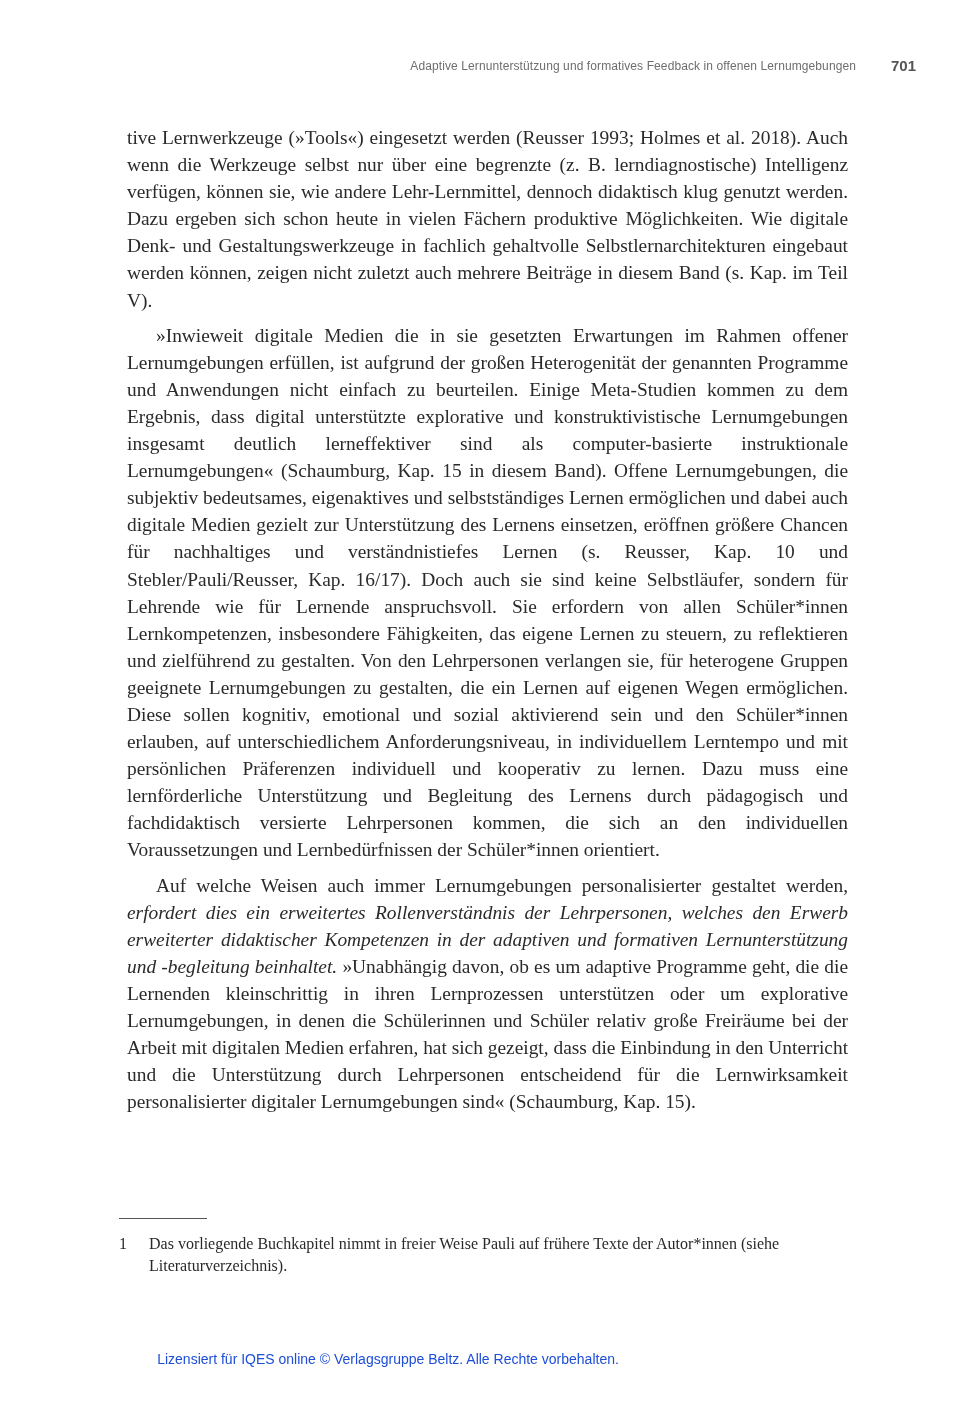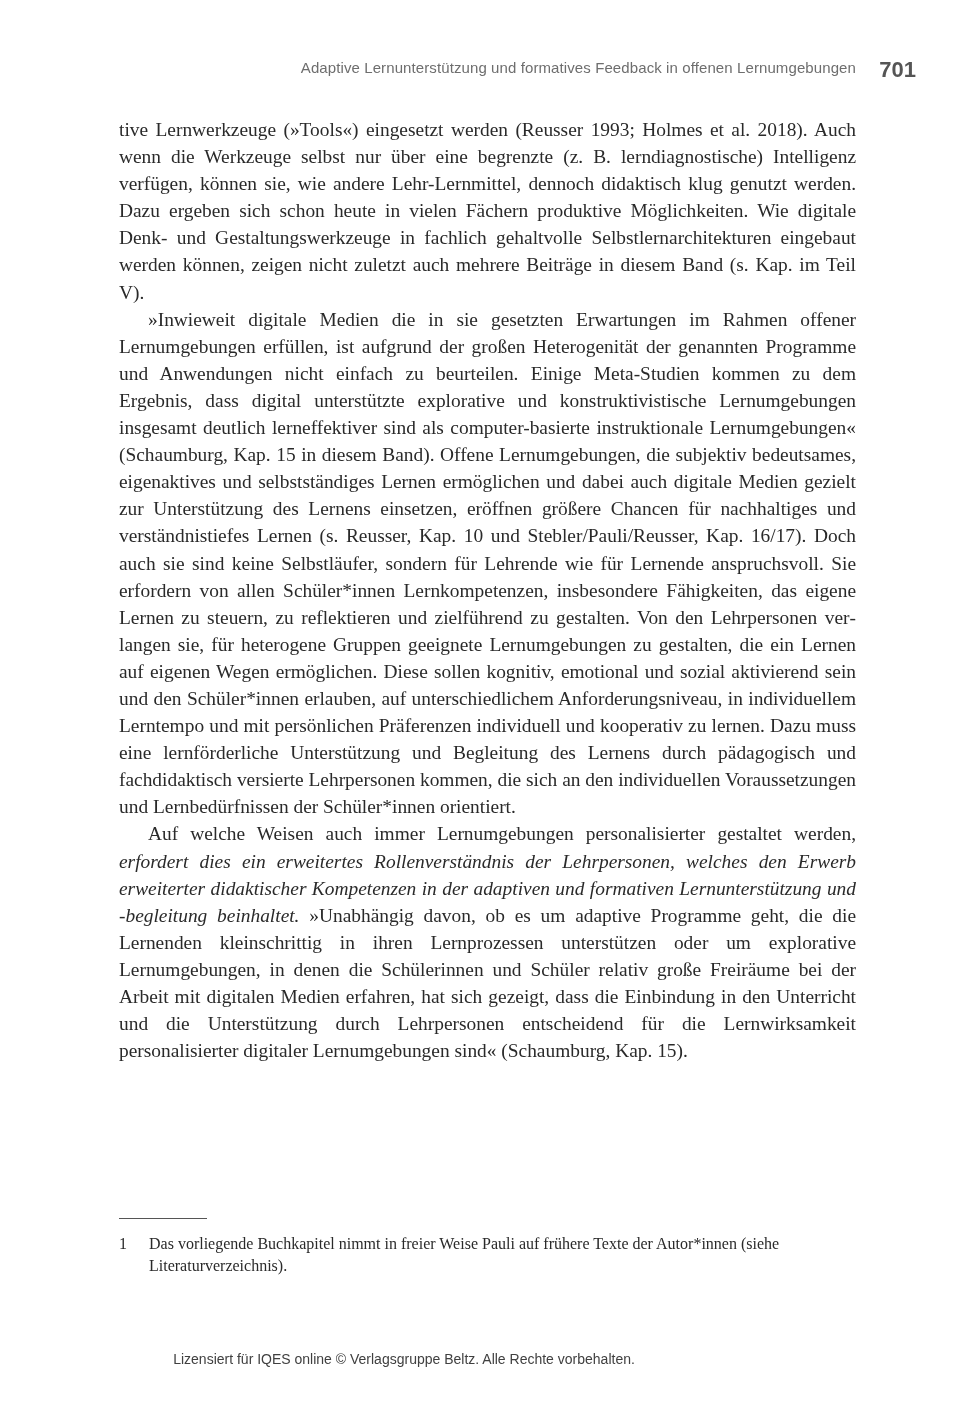--- a/index.html
+++ b/index.html
@@ -18,48 +18,48 @@
       top: 57px;
       left: 0;
       width: 974px;
       height: 24px;
     }
     .running-title {
       position: absolute;
       right: 118px;
       top: 2px;
       font-family: "Liberation Sans", sans-serif;
-      font-size: 15px;
+      font-size: 12px;
       color: #6e6e6e;
       letter-spacing: 0.1px;
       white-space: nowrap;
     }
     .page-number {
       position: absolute;
       right: 58px;
       top: 0px;
       font-family: "Liberation Sans", sans-serif;
-      font-size: 22px;
+      font-size: 15px;
       font-weight: bold;
       color: #555555;
     }
     .body-text {
       position: absolute;
       top: 116px;
       left: 119px;
       width: 737px;
       font-family: "Liberation Serif", serif;
       font-size: 19.4px;
       line-height: 27.1px;
       color: #2a2a2a;
       text-align: justify;
       hyphens: manual;
     }
     .body-text p {
-      margin: 0;
+      margin: 8px;
     }
     .body-text p.indent {
       text-indent: 29px;
     }
     .body-text em {
       font-style: italic;
     }
     sup.fnref {
       font-size: 10px;
       vertical-align: super;
@@ -92,22 +92,21 @@
       flex: 1;
     }
     .license {
       position: absolute;
       top: 1351px;
       left: 0;
       width: 776px;
       text-align: center;
       font-family: "Liberation Sans", sans-serif;
       font-size: 14px;
-      color: #404040;
-      padding-left: 16px;
+      color: #1d4ed8;
     }
   </style>
 </head>
 <body>
 
 <div class="running-head">
   <span class="running-title">Adaptive Lernunterstützung und formatives Feedback in offenen Lernumgebungen</span>
   <span class="page-number">701</span>
 </div>
 

